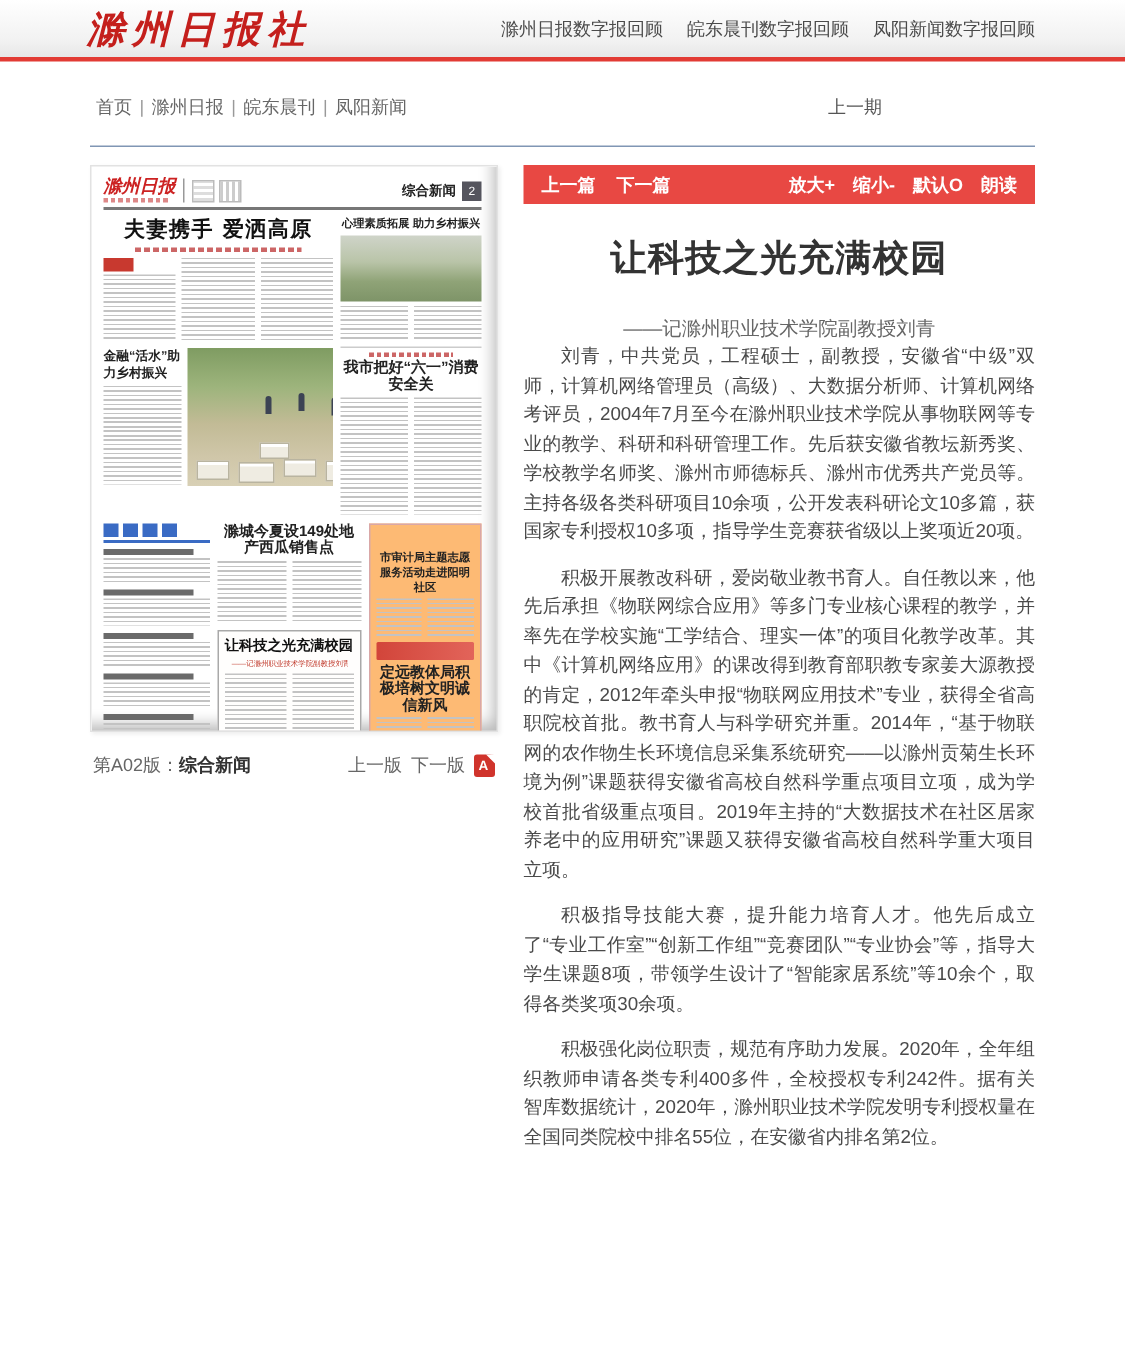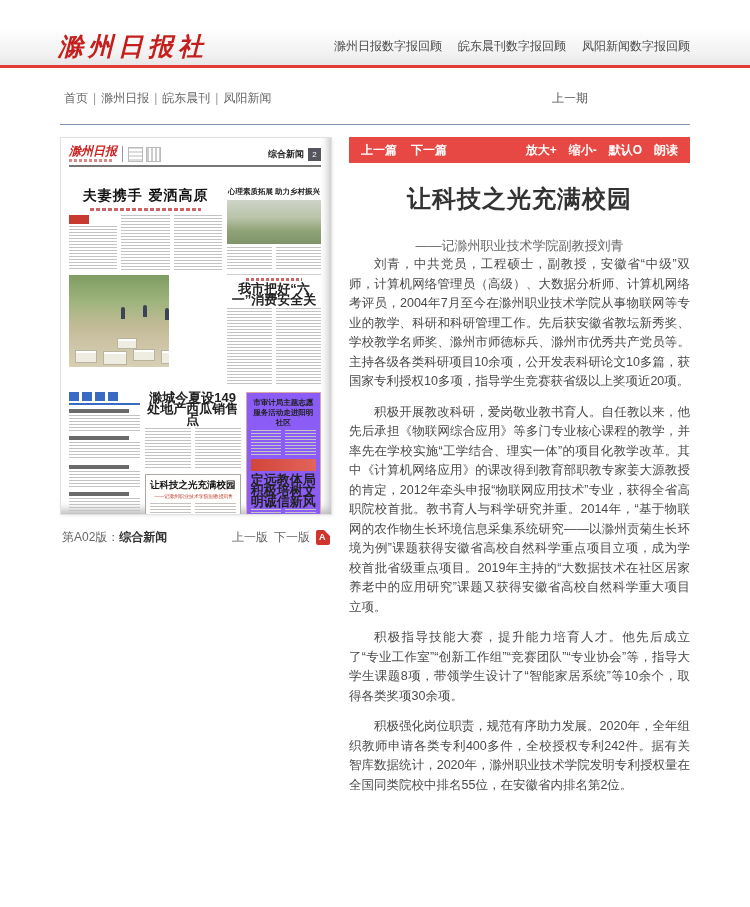--- a/index.html
+++ b/index.html
@@ -7,21 +7,20 @@
     width:750px; min-height:907px; background:#fff;
     font-family:"Liberation Sans","DejaVu Sans",sans-serif;
     color:#444; overflow-x:hidden;
   }
   
   .site-header {
     height:41px; background:linear-gradient(180deg,#ffffff 0%,#f2f2f2 70%,#e7e7e7 100%);
     border-bottom:3px solid #e23b34;
     display:flex; align-items:center; justify-content:space-between;
     padding:0 60px 0 58px;
-    margin-top:27px;
   }
   .logo {
     font-family:"DejaVu Serif","Liberation Serif",serif;
     font-style:italic; font-weight:bold; font-size:25px;
     color:#c41f1c; letter-spacing:5px; white-space:nowrap;
   }
   .header-links { display:flex; gap:16px; font-size:12px; color:#4a4a4a;font-family:Liberation Serif, serif; }
   .header-links span { cursor:pointer; }
   
   .wrap { width:630px; margin:0 auto; }
@@ -43,52 +42,52 @@
   .masthead { display:flex; align-items:center; border-bottom:2px solid #777; padding-bottom:3px; }
   .mast-logo { font-family:"DejaVu Serif","Liberation Serif",serif; font-weight:bold; font-style:italic; font-size:12px; color:#c22; white-space:nowrap; line-height:11px; }
   .mast-dates { height:3px; width:44px; background:repeating-linear-gradient(90deg,#d88 0 3px,transparent 3px 5px); margin-top:2px; }
   .mast-vline { width:1px; height:16px; background:#999; margin:0 5px; }
   .mast-box { width:15px; height:15px; border:1px solid #bbb; background:
       repeating-linear-gradient(0deg,#ddd 0 2px,#fff 2px 4px); margin-right:3px; }
   .mast-box.qr { background:repeating-linear-gradient(90deg,#ccc 0 2px,#fff 2px 4px); }
   .mast-right { margin-left:auto; display:flex; align-items:center; gap:4px; }
   .mast-section { font-size:9px; font-weight:bold; color:#222; }
   .mast-pageno { width:13px; height:13px; background:#55555e; color:#fff; font-size:8px; display:flex; align-items:center; justify-content:center; }
-  .hl-zone { display:flex; gap:5px; margin-top:20px; }
+  .hl-zone { display:flex; gap:5px; margin-top:4px; }
   .hl-left { width:62%; }
   .hl-right { width:38%; }
   .hl-main { font-size:14px; font-weight:bold; color:#111; text-align:center; letter-spacing:1px; font-family:"DejaVu Serif","Liberation Serif",serif; }
   .hl-main-sub { height:3px; width:72%; margin:3px auto 4px auto; background:repeating-linear-gradient(90deg,#c66 0 4px,transparent 4px 6px); }
   .ft { background-image:repeating-linear-gradient(180deg,#c3c3c3 0,#c3c3c3 1px,transparent 1px,transparent 3px); }
   .ft2 { display:flex; gap:4px; } .ft2 > div { flex:1; }
   .cols3 { display:flex; gap:4px; height:56px; }
   .cols3 > div { flex:1; }
   .red-label { width:20px; height:9px; background:#c8392f; margin-bottom:2px; }
   .field-row { display:flex; gap:4px; margin-top:4px; }
   .water-block { width:35%; }
   .hl-water { font-size:8.5px; font-weight:bold; color:#222; line-height:11px; margin-bottom:3px; }
   .photo-main { width:65%; height:92px; position:relative; overflow:hidden;
     background:linear-gradient(180deg,#7f9c62 0%,#9db47c 28%,#c2bb96 55%,#cfc6a8 78%,#d8d0b5 100%); }
   .crate { position:absolute; background:#efece2; border:1px solid #b9b4a0; box-shadow:inset 0 2px 0 #fff; }
   .figure { position:absolute; width:4px; height:12px; background:#3c4354; border-radius:2px 2px 0 0; }
   .hl-sm { font-size:7.5px; font-weight:bold; color:#222; text-align:center; line-height:10px; }
-  .hl-md { font-size:13px; font-weight:bold; color:#222; text-align:center; line-height:11px; }
+  .hl-md { font-size:10px; font-weight:bold; color:#222; text-align:center; line-height:11px; }
   .photo-play { height:44px; margin:3px 0; background:linear-gradient(180deg,#cfd4c9 0%,#b9c4a8 40%,#8fa377 70%,#7e9468 100%); }
   .mini-divider { border-top:1px solid #ccc; margin:3px 0; }
   .red-tiny { height:3px; width:60%; margin:2px auto; background:repeating-linear-gradient(90deg,#c66 0 3px,transparent 3px 5px); }
   .bottom-zone { display:flex; gap:5px; margin-top:6px; }
   .colA { width:30%; } .colB { width:38%; } .colC { width:32%; }
   .blue-squares { display:flex; gap:3px; border-bottom:2px solid #3a6bc4; padding-bottom:2px; margin-bottom:4px; }
   .blue-squares i { width:10px; height:9px; background:#3a6bc4; }
   .fgroup { margin-bottom:5px; }
   .fgroup .fhead { height:4px; width:85%; background:#6a6a6a; margin-bottom:2px; }
   .feature-box { border:1px solid #a9a9a9; padding:4px 4px 3px 4px; margin-top:4px; background:#fffefd; }
   .hl-feature { font-size:9.5px; font-weight:bold; color:#111; text-align:center; line-height:12px; }
   .hl-feature-sub { font-size:5.5px; color:#c0392b; text-align:center; margin:2px 0 3px 0; transform:scale(.9); white-space:nowrap; overflow:hidden; }
-  .pink-box { border:1px solid #d9a7a7; background:#8b5cf6; padding:5px 4px; }
+  .pink-box { border:1px solid #d9a7a7; background:#fdba74; padding:17px 4px; }
   .red-graphic { height:12px; background:linear-gradient(90deg,#d2453a,#e2645a); margin:3px 0; border-radius:1px; }
   
   .caption-row { display:flex; align-items:center; margin-top:14px; font-size:12px; color:#666; padding:0 2px; }
   .caption-bold { font-weight:bold; color:#333; }
   .caption-links { margin-left:auto; display:flex; align-items:center; gap:6px;text-align:right; }
   .caption-links span { cursor:pointer; }
   .pdf-icon { width:14px; height:15px; background:#d0342c; border-radius:2px; position:relative; display:inline-block; cursor:pointer; }
   .pdf-icon::before { content:""; position:absolute; right:0; top:0; border:3px solid #fff; border-left-color:transparent; border-bottom-color:transparent; }
   .pdf-icon::after { content:"A"; position:absolute; left:3px; top:2px; color:#fff; font-size:9px; font-weight:bold; }
   
@@ -150,20 +149,24 @@
             <div class="hl-main-sub"></div>
             <div class="cols3">
               <div>
                   <div class="red-label"></div>
                   <div class="ft" style="height:44px"></div>
                 </div>
               <div class="ft"></div>
               <div class="ft"></div>
             </div>
             <div class="field-row">
+              <div class="water-block">
+                <div class="hl-water">金融“活水”助力乡村振兴</div>
+                <div class="ft" style="height:66px"></div>
+              </div>
               <div class="photo-main">
                 <i class="figure" style="left:52px;top:32px"></i>
                 <i class="figure" style="left:74px;top:30px"></i>
                 <i class="figure" style="left:96px;top:33px"></i>
                 <i class="crate" style="left:6px;bottom:4px;width:22px;height:13px"></i>
                 <i class="crate" style="left:34px;bottom:2px;width:24px;height:14px"></i>
                 <i class="crate" style="left:64px;bottom:6px;width:22px;height:12px"></i>
                 <i class="crate" style="left:92px;bottom:3px;width:24px;height:14px"></i>
 
                 <i class="crate" style="left:48px;bottom:18px;width:20px;height:11px"></i>

